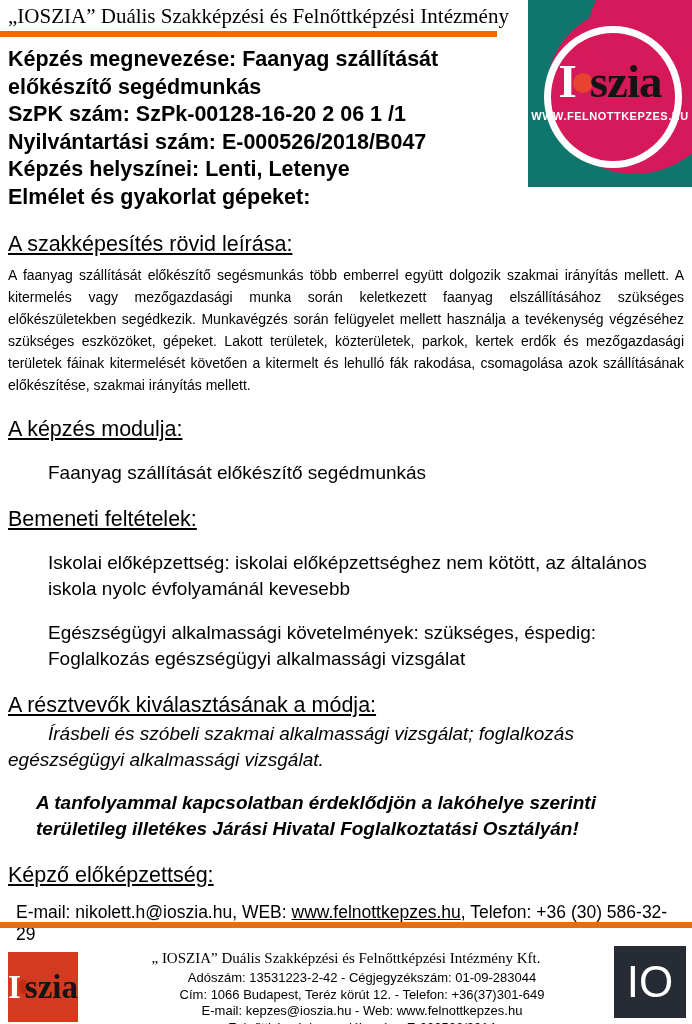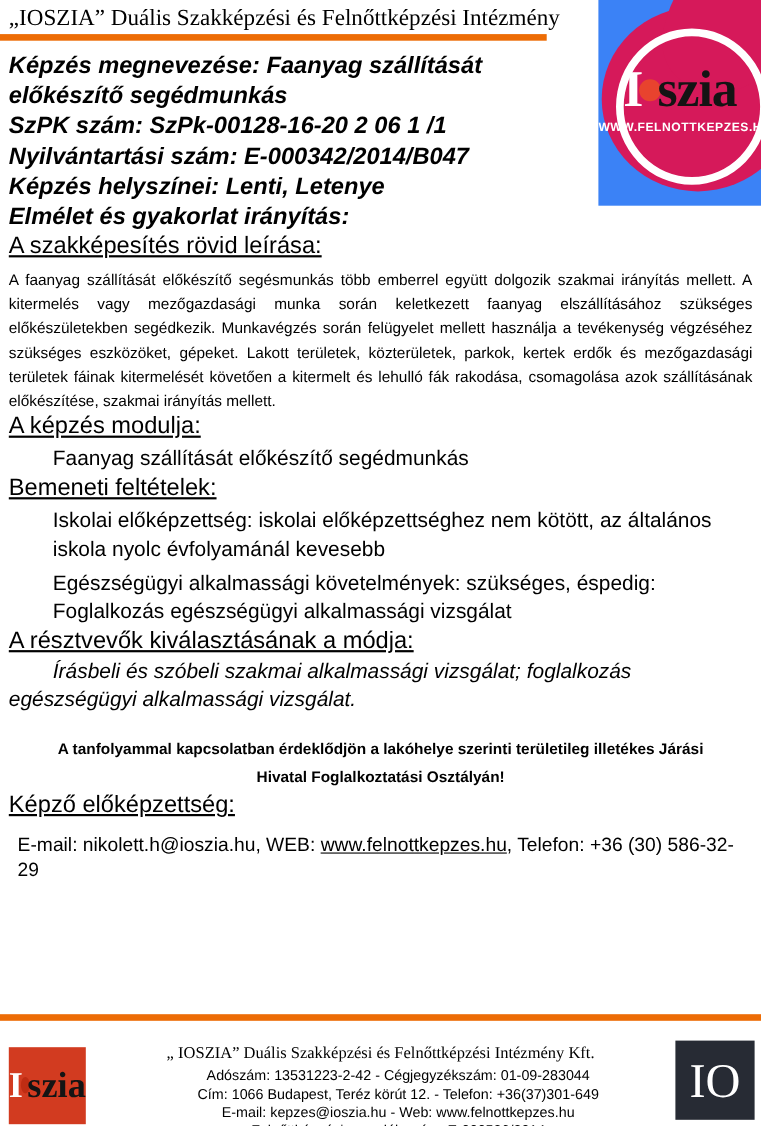--- a/index.html
+++ b/index.html
@@ -11,51 +11,51 @@
 
   
   .header-title {
     font-family:"Liberation Serif", serif;
     font-size:21px; line-height:24px;
     padding:4px 14px 0 8px;
   }
   .header-rule { width:497px; height:6px; background:#ed6c05; margin-top:3px; }
 
   
-  .logo { position:absolute; top:0; right:0; width:148px; height:187px; background:#3b82f6; overflow:hidden; }
+  .logo { position:absolute; top:0; right:0; width:164px; height:187px; background:#0f766e; overflow:hidden; }
   .logo-circle { position:absolute; width:175px; height:168px; background:#d6195a; border-radius:50%; right:-30px; top:6px; }
   .logo-petal { position:absolute; width:112px; height:122px; background:#d6195a; border-radius:55% 45% 60% 40%; top:-36px; left:62px; transform:rotate(18deg); }
   .logo-ring { position:absolute; width:124px; height:128px; border:7px solid #fff; border-radius:50%; left:16px; top:26px; }
   .logo-text {
     position:absolute; top:56px; left:0; right:0; text-align:center;
     font-family:"Liberation Serif", serif; font-weight:bold;
     font-size:47px; line-height:50px; color:#fff; letter-spacing:-1px;
   }
   .logo-o { display:inline-block; width:20px; height:20px; background:#e8432e; border-radius:50%; margin:0 -3px 4px -3px; }
   .logo-szia { color:#141414; }
   .logo-url {
     position:absolute; top:110px; left:0; right:0; text-align:center;
     color:#fff; font-size:11px; font-weight:bold; letter-spacing:0.5px;
   }
 
   
-  .intro { margin:9px 0 0 8px; font-weight:bold; font-size:21.5px; line-height:27.5px; white-space:nowrap; width:500px;font-style:italic; }
+  .intro { margin:9px 0 0 8px; font-weight:bold; font-size:21.5px; line-height:27.5px; white-space:nowrap; width:500px; }
   .intro .indent1 { padding-left:30px; }
 
   
-  .sec-h { font-size:21.5px; line-height:25px; margin:0 8px 0 8px; }
+  .sec-h { font-size:21.5px; line-height:25px; margin:21px 8px 0 8px; }
   .sec-h span { text-decoration:underline; }
 
   .para { margin:7px 8px 0 8px; font-size:14px; line-height:22px; text-align:justify; }
-  .item { margin:5px 8px 0 48px; font-size:19px; line-height:26px; }
+  .item { margin:18px 8px 0 48px; font-size:19px; line-height:26px; }
   .hang { margin:3px 8px 0 8px; font-size:19px; line-height:26px; text-indent:40px;font-style:italic; }
 
   .notice {
-    margin:17px 36px 0 36px; text-align:center;
-    font-weight:bold; font-size:14px; line-height:26px;
+    margin:17px 36px 0 36px; text-align:left;
+    font-weight:bold; font-style:italic; font-size:19px; line-height:26px;
   }
 
   .contact-line { margin:13px 8px 0 16px; font-size:17.5px; line-height:22px; }
   .contact-link { text-decoration:underline; color:#000; cursor:pointer; }
 
   
   .footer-rule { position:absolute; top:922px; left:0; width:692px; height:6px; background:#ed6c05; }
   .footer { position:absolute; top:940px; left:0; width:692px; display:flex; align-items:flex-start; }
   .f-left-logo {
     width:70px; height:70px; background:#d23b20; margin:12px 0 0 8px;
@@ -64,21 +64,21 @@
     color:#fff; flex:none;
   }
   .f-o { display:inline-block; width:15px; height:15px; background:#bf2c13; border-radius:50%; margin:0 -2px 2px -2px; }
   .f-szia { color:#141414; }
   .f-center { flex:1; text-align:center; padding-top:9px; }
   .f-company { font-family:"Liberation Serif", serif; font-size:15px; line-height:19px; margin-bottom:2px; }
   .f-line { font-size:13px; line-height:16.5px;padding-left:32px; }
   .f-right-logo {
     width:72px; height:72px; background:#272b34; margin:6px 6px 0 0;
     display:flex; align-items:center; justify-content:center;
-    font-family:Liberation Serif, serif; font-size:44px; color:#fff; flex:none;
+    font-family:Liberation Sans, sans-serif; font-size:44px; color:#fff; flex:none;
   }
 </style>
 </head>
 <body>
 
 <div class="page">
 
   <div class="header-title">„IOSZIA” Duális Szakképzési és Felnőttképzési Intézmény</div>
   <div class="header-rule"></div>
 
@@ -87,23 +87,23 @@
     <div class="logo-petal"></div>
     <div class="logo-ring"></div>
     <div class="logo-text"><span>I</span><span class="logo-o"></span><span class="logo-szia">szia</span></div>
     <div class="logo-url">WWW.FELNOTTKEPZES.HU</div>
   </div>
 
   <div class="intro">
     <div>Képzés megnevezése: Faanyag szállítását</div>
     <div>előkészítő segédmunkás</div>
     <div>SzPK szám: SzPk-00128-16-20 2 06 1 /1</div>
-    <div>Nyilvántartási szám: E-000342/2014/B047</div>
+    <div>Nyilvántartási szám: E-000526/2018/B047</div>
     <div>Képzés helyszínei: Lenti, Letenye</div>
-    <div>Elmélet és gyakorlat irányítás:</div>
+    <div>Elmélet és gyakorlat gépeket:</div>
   </div>
 
   <div class="sec-h"><span>A szakképesítés rövid leírása:</span></div>
   <div class="para">A faanyag szállítását előkészítő segésmunkás több emberrel együtt dolgozik szakmai irányítás mellett. A kitermelés vagy mezőgazdasági munka során keletkezett faanyag elszállításához szükséges előkészületekben segédkezik. Munkavégzés során felügyelet mellett használja a tevékenység végzéséhez szükséges eszközöket, gépeket. Lakott területek, közterületek, parkok, kertek erdők és mezőgazdasági területek fáinak kitermelését követően a kitermelt és lehulló fák rakodása, csomagolása azok szállításának előkészítése, szakmai irányítás mellett.</div>
 
   <div class="sec-h"><span>A képzés modulja:</span></div>
   <div class="item">Faanyag szállítását előkészítő segédmunkás</div>
 
   <div class="sec-h"><span>Bemeneti feltételek:</span></div>
   <div class="item">Iskolai előképzettség: iskolai előképzettséghez nem kötött, az általános iskola nyolc évfolyamánál kevesebb</div>

